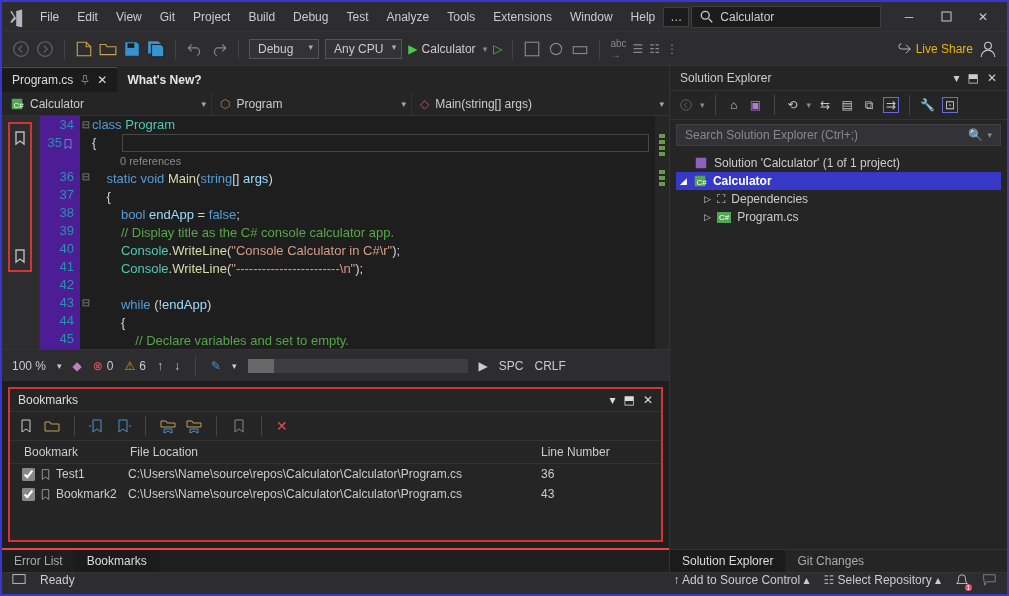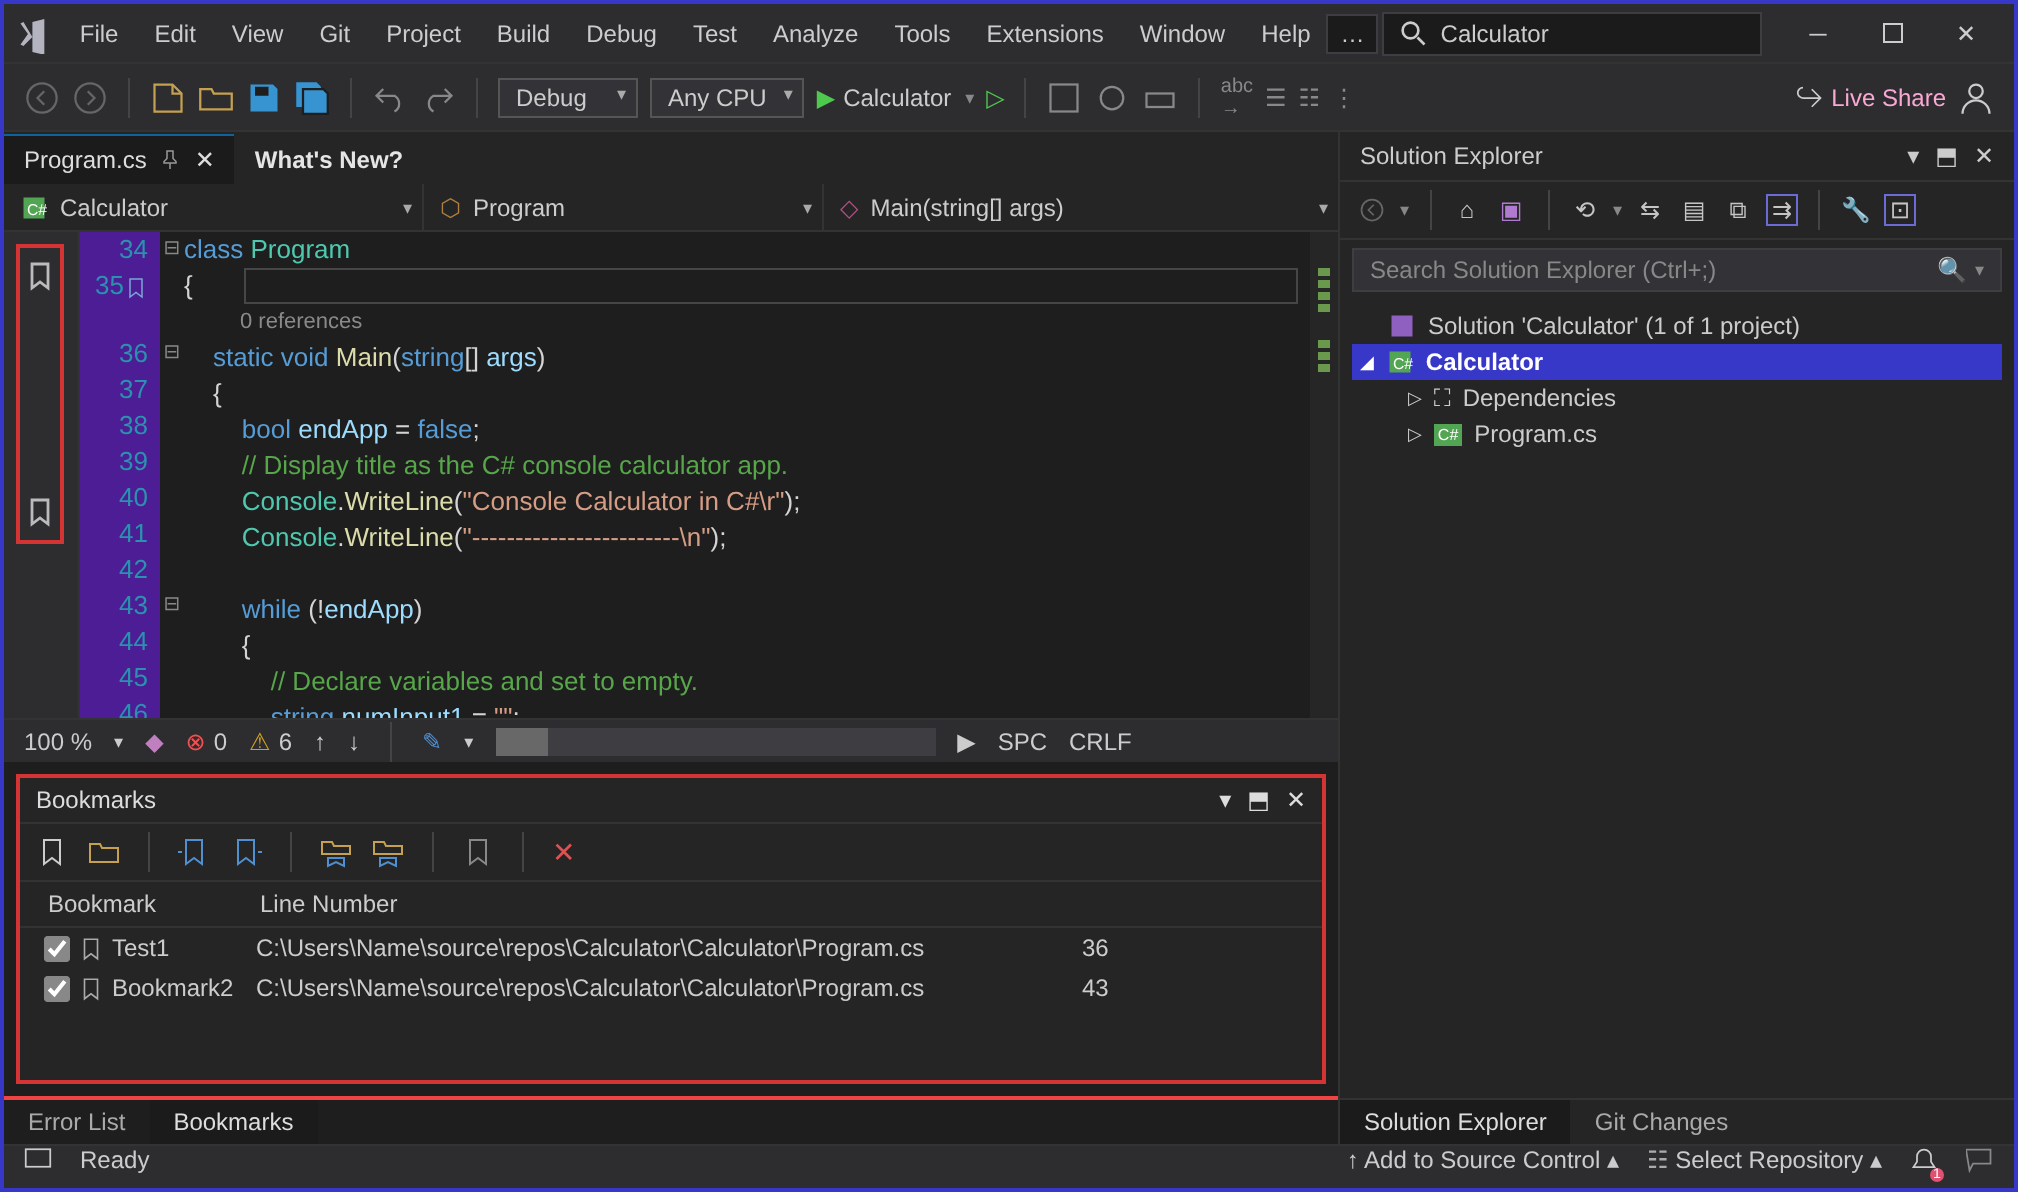--- a/index.html
+++ b/index.html
@@ -17,21 +17,21 @@
   .titlebar .three-dots { padding:2px 6px; border:1px solid #3e3e42; margin-right:2px; background:#1b1b1c; }
 
   
   .toolbar { background:#2d2d30; height:34px; display:flex; align-items:center; gap:6px; padding:0 10px; border-bottom:1px solid #333; }
   .tb-ico { width:18px; height:18px; }
   .tb-sep { width:1px; height:20px; background:#444; margin:0 4px; }
   .dd { background:#333337; border:1px solid #555; padding:2px 18px 2px 8px; color:#ccc; position:relative; font-size:12px; min-width:70px; }
   .dd::after { content:"▾"; position:absolute; right:5px; font-size:9px; color:#aaa; }
   .greenplay { color:#4ec94e; font-size:12px; display:flex; align-items:center; gap:4px; }
   .tb-spacer { flex:1; }
-  .live-share { display:flex; align-items:flex-end; gap:4px; color:#f9a8d4; }
+  .live-share { display:flex; align-items:flex-end; gap:4px; color:#eab308; }
 
   
   .main { display:flex; height:calc(100% - 30px - 34px - 22px); }
 
   
   .left-col { flex:1; display:flex; flex-direction:column; min-width:0; }
 
   
   .doc-tabs { background:#252526; height:26px; display:flex; align-items:flex-end; }
   .doc-tab { background:#1b1b1c; padding:5px 10px; border-top:1px solid #0e639c; color:#ddd; display:flex; align-items:center; gap:6px; }
@@ -61,21 +61,21 @@
   .codelens { color:#8a8a8a; font-size:11px; padding-left:28px; height:16px; }
   .minimap { width:14px; background:#262626; display:flex; flex-direction:column; gap:2px; padding-top:18px; align-items:center; }
   .minimap div { width:6px; height:4px; }
   .mm-g { background:#6a994e; }
 
   
   .k { color:#569cd6; } .cls { color:#4ec9b0; } .cm { color:#57a64a; }
   .st { color:#d69d85; } .fn { color:#dcdcaa; } .pp { color:#9cdcfe; }
 
   
-  .editor-status { height:22px; background:#2d2d30; display:flex; align-items:center; gap:11px; padding:0 10px; color:#ccc; border-top:1px solid #333; }
+  .editor-status { height:32px; background:#2d2d30; display:flex; align-items:center; gap:11px; padding:0 10px; color:#ccc; border-top:1px solid #333; }
   .es-item { display:flex; align-items:center; gap:4px; }
   .es-scroll { height:14px; width:220px; background:#3e3e42; position:relative; }
   .es-scroll .thumb { position:absolute; left:0; height:100%; width:26px; background:#686868; }
 
   
   .bookmarks-pane { border:2px solid #d43434; margin:6px; background:#252526; display:flex; flex-direction:column; height:155px; }
   .bm-title { background:#252526; padding:4px 8px; display:flex; align-items:center; color:#ddd; border-bottom:1px solid #333; }
   .bm-title .sp { flex:1; }
   .bm-tools { padding:4px 8px; display:flex; gap:10px; align-items:center; border-bottom:1px solid #333; }
   .bm-tools svg { width:16px; height:16px; }
@@ -380,20 +380,21 @@
           </svg>
         <div class="tb-sep"></div>
         <svg viewBox="0 0 16 16">
             <path d="M4 2h8v12l-4-3-4 3z" fill="none" stroke="#888"></path>
           </svg>
         <div class="tb-sep"></div>
         <span style="color:#e05050;font-size:14px">✕</span>
       </div>
       <div class="bm-head">
         <span class="bm-c1">Bookmark</span>
+        <span class="bm-c2">File Location</span>
         <span class="bm-c3">Line Number</span>
       </div>
       <div id="bm-rows">
           <div class="bm-row">
             <input type="checkbox" checked="" style="">
             <svg width="13" height="13" viewBox="0 0 16 16">
               <path d="M4 2h8v12l-4-3-4 3z" fill="none" stroke="#aaa"></path>
             </svg>
             <span style="width:76px;padding-left:4px">Test1</span>
             <span style="flex:1">C:\Users\Name\source\repos\Calculator\Calculator\Program.cs</span>

